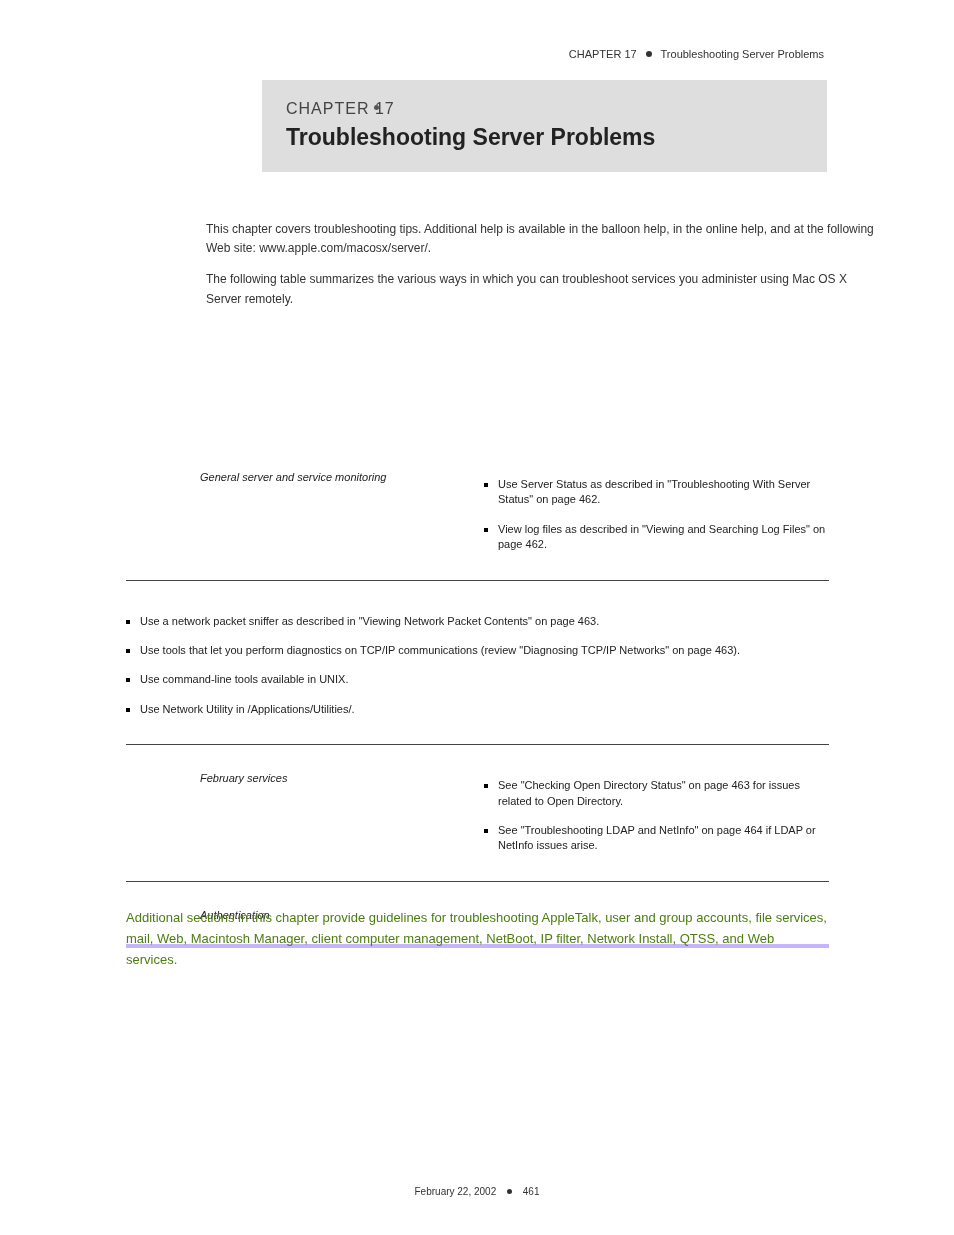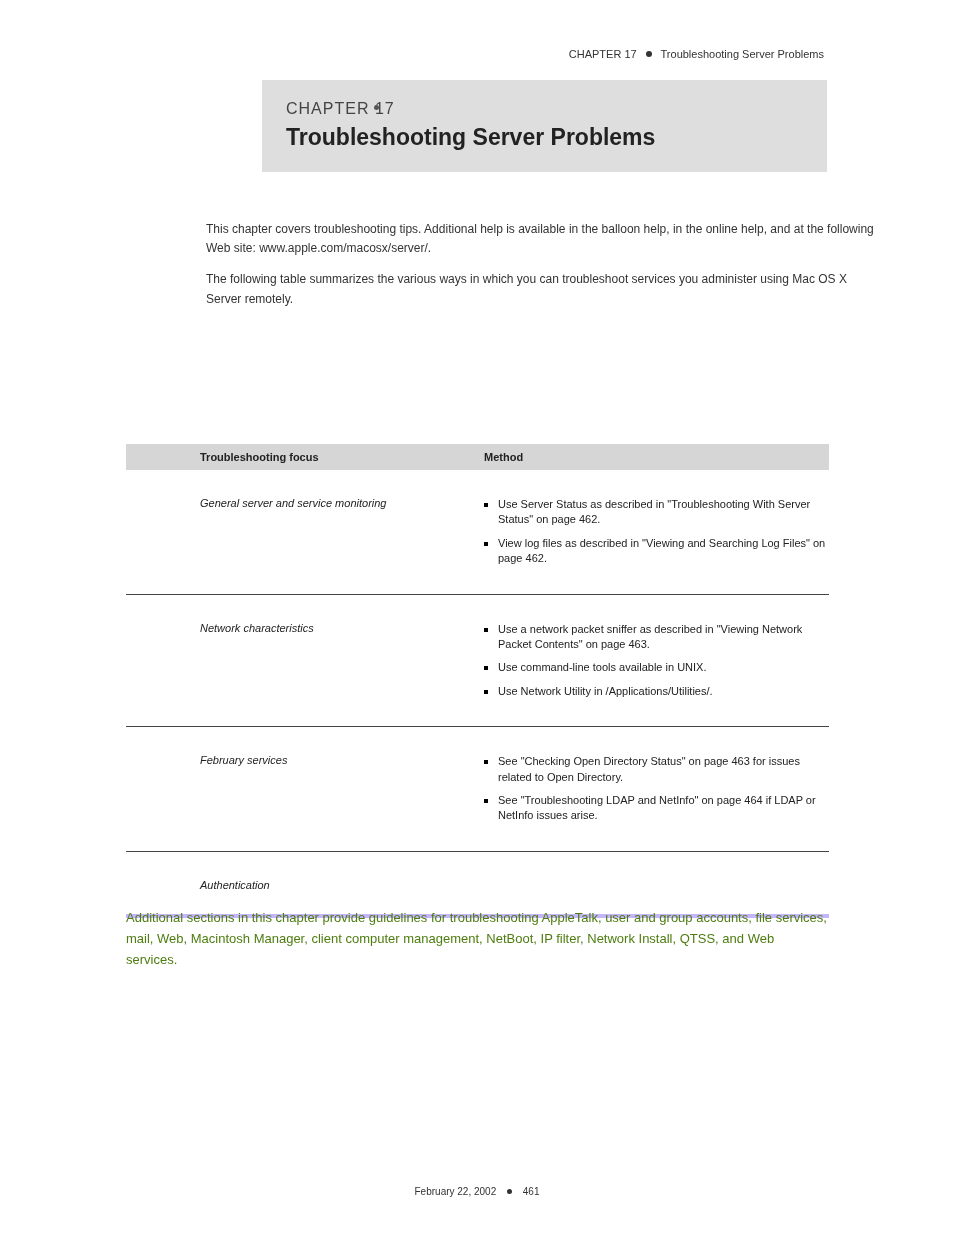--- a/index.html
+++ b/index.html
@@ -19,21 +19,21 @@
 
   .tbl { position:absolute; top:444px; left:126px; width:703px; font-size:11px; color:#222; }
   .thead { background:#d6d6d6; height:26px; display:flex; align-items:center; }
   .thead .th-ts { width:358px; padding-left:74px; font-weight:bold; }
   .thead .th-method { flex:1; font-weight:bold; }
   .tbody .row { display:flex; border-bottom:1px solid #444; padding:23px 0; }
   .tbody .row:last-child { border-bottom:4px solid #c4b5fd;gap:28px; }
   .ts { width:358px; padding-left:74px; padding-top:4px; font-style:italic; }
   .methods { flex:1; }
   .methods ul { list-style:none; }
-  .methods li { display:flex; padding:4px 0; }
+  .methods li { display:flex; padding:4px 0;margin-top:6px; }
   .methods li::before { content:""; width:4px; height:4px; background:#000; margin:6px 10px 0 0; flex:0 0 4px; }
   .methods li span { flex:1; line-height:1.4; }
 
   .cont { position:absolute; top:908px; left:126px; width:703px; font-size:13px; line-height:1.6; color:#4d7c0f; }
   .cont p { margin-bottom:12px; }
 
   .foot { position:absolute; bottom:38px; width:954px; text-align:center; font-size:10px; color:#333;margin-top:42px; }
   .foot .sep { display:inline-block; width:5px; height:5px; background:#333; border-radius:50%; margin:0 8px 1px 8px; }
 </style>
 </head>
@@ -51,44 +51,42 @@
     <div class="minibullet"></div>
     <h1>Troubleshooting Server Problems</h1>
   </div>
 
   <div class="lead">
     <p>This chapter covers troubleshooting tips. Additional help is available in the balloon help, in the online help, and at the following Web site: www.apple.com/macosx/server/.</p>
     <p>The following table summarizes the various ways in which you can troubleshoot services you administer using Mac OS X Server remotely.</p>
   </div>
 
   <div class="tbl">
-    <div class="thead">
-      <div class="th-ts">Troubleshooting focus</div>
-      <div class="th-method">Method</div>
-    </div>
     <div class="tbody">
       <div class="row">
         <div class="ts">General server and service monitoring</div>
         <div class="methods">
           <ul>
             <li>
                 <span>Use Server Status as described in "Troubleshooting With Server Status" on page 462.</span>
               </li>
             <li>
                 <span>View log files as described in "Viewing and Searching Log Files" on page 462.</span>
               </li>
           </ul>
         </div>
       </div>
       <div class="row">
-        <div class="ts">Network characteristics</div>
         <div class="methods">
           <ul>
             <li>
                 <span>Use a network packet sniffer as described in "Viewing Network Packet Contents" on page 463.</span>
+              </li>
+            <li>
+                <span>Use tools that let you perform diagnostics on TCP/IP communications (review "Diagnosing TCP/IP Networks" on page 463).</span>
               </li>
             <li>
                 <span>Use command-line tools available in UNIX.</span>
               </li>
             <li>
                 <span>Use Network Utility in /Applications/Utilities/.</span>
               </li>
           </ul>
         </div>
       </div>

